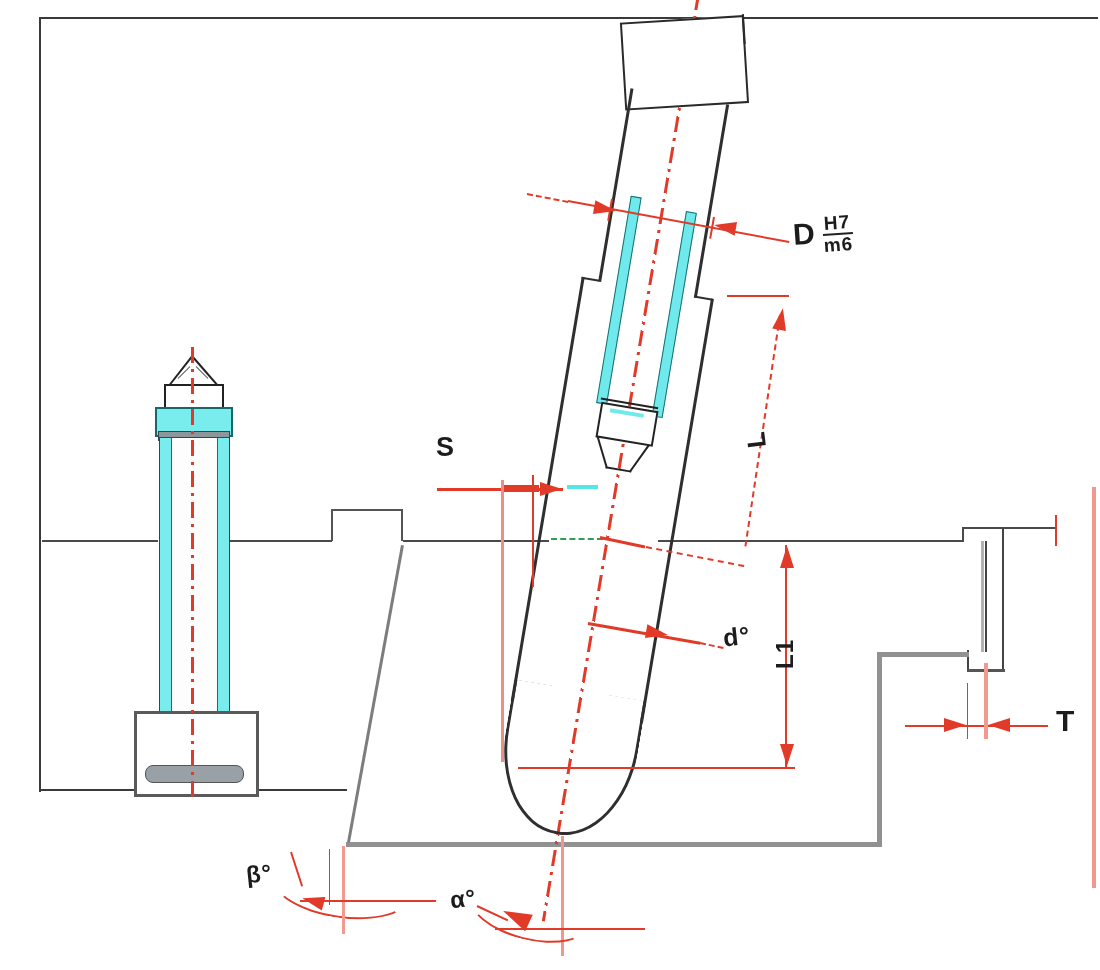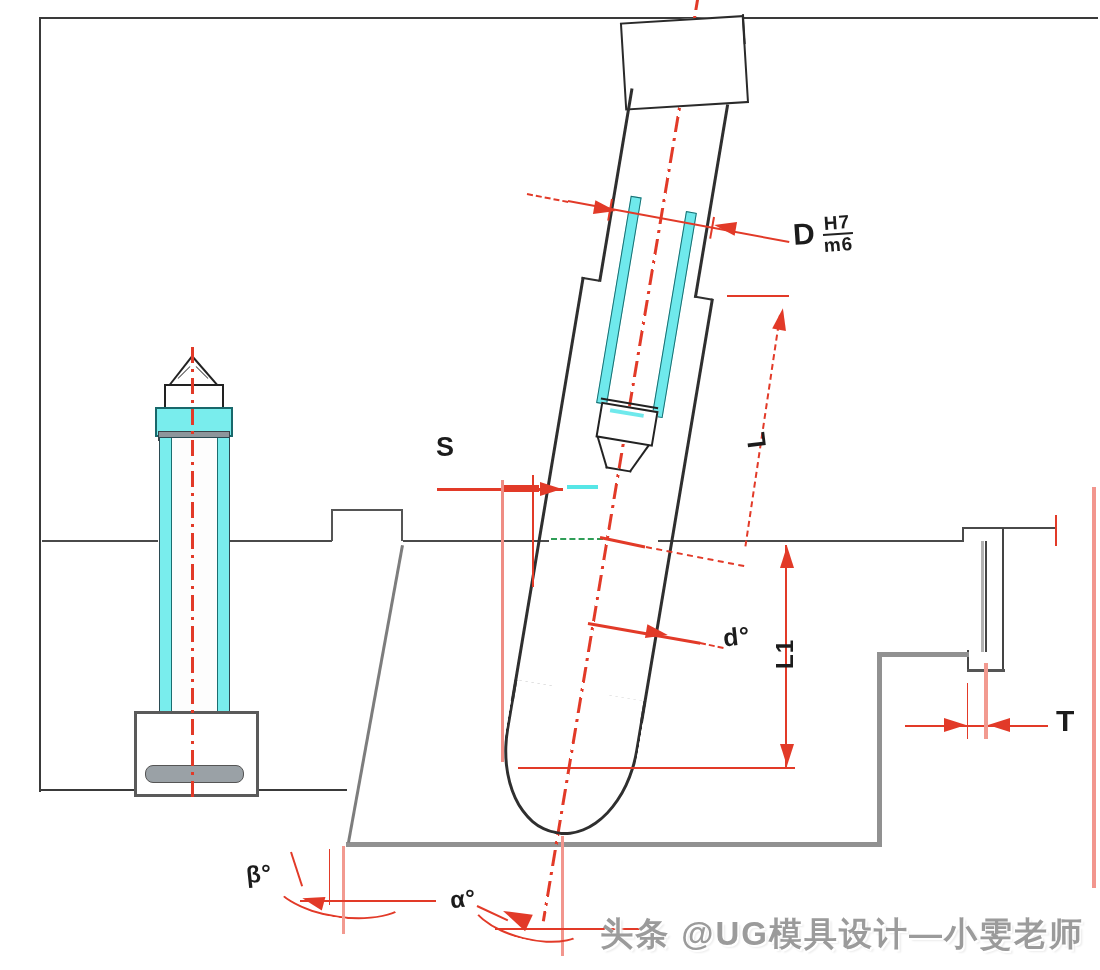--- a/index.html
+++ b/index.html
@@ -153,15 +153,14 @@
   <div class="vl" style="left:329px;top:849px;height:56px;border-left:1.5px solid #e23a28;"></div>
   <div class="hl red" style="left:300px;top:900px;width:136px;"></div>
   <div class="arr" style="left:302px;top:894px;transform:rotate(195deg);"></div>
 
   <div class="lbl" style="left:450px;top:885px;font-size:24px;transform:rotate(-6deg);">α°</div>
   <div class="seg" style="left:477px;top:905px;width:34px;border-top:2px solid #e23a28;transform:rotate(25deg);"></div>
   <div class="arc" style="left:468px;top:880px;width:120px;height:56px;transform:rotate(14deg);"></div>
   <div class="arr" style="left:505px;top:910px;transform:rotate(205deg) scale(1.3);"></div>
   <div class="hl red" style="left:495px;top:928px;width:150px;"></div>
 
-  <div id="watermark">头条 @UG模具设计—小雯老师</div>
 
 </div>
 
 </body></html>

